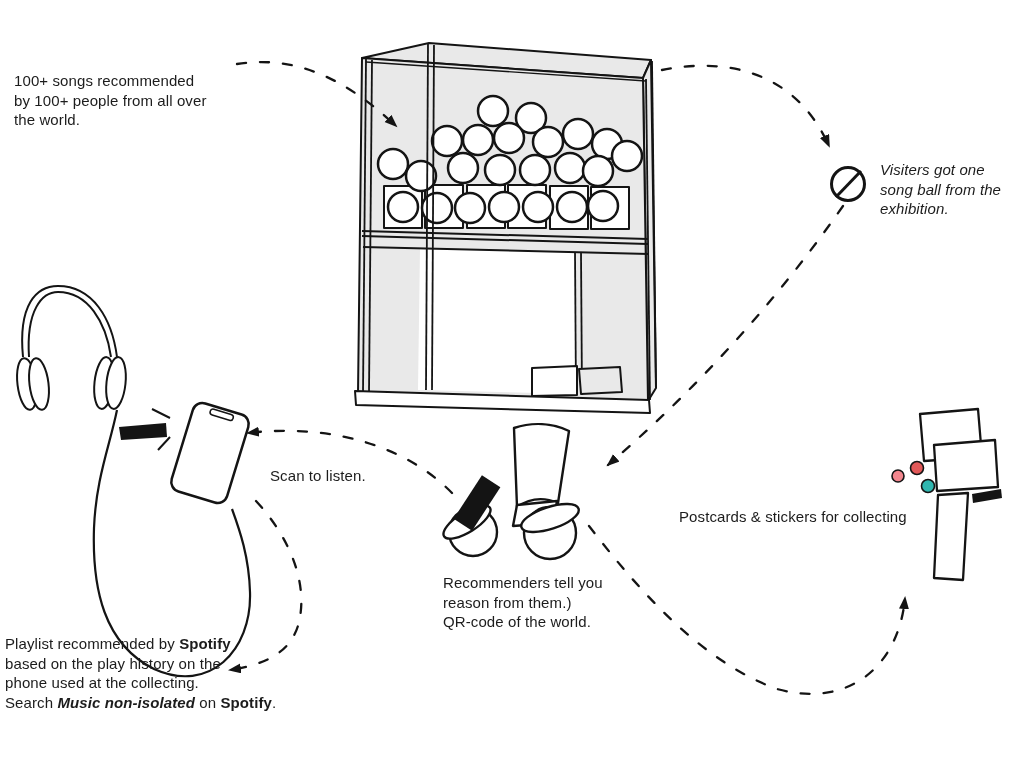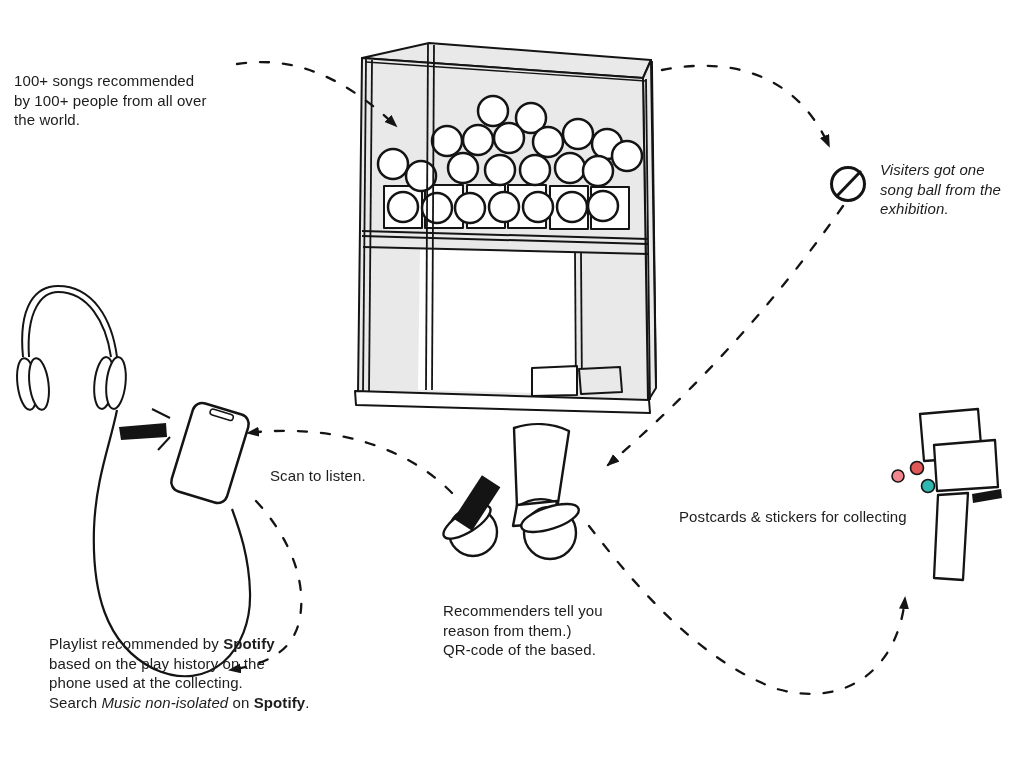--- a/index.html
+++ b/index.html
@@ -1,21 +1,21 @@
 <!DOCTYPE html>
 <html><head>
 <meta charset="utf-8">
 <style>
   html,body{margin:0;padding:0;background:#fff;}
   #stage{position:relative;width:1024px;height:768px;background:#ffffff;overflow:hidden;
          font-family:"Liberation Sans", sans-serif;color:#1c1c1c;}
   #art{position:absolute;left:0;top:0;}
   .note{position:absolute;font-size:15px;line-height:19.5px;letter-spacing:.1px;white-space:nowrap;}
   .b{font-weight:bold;}
-  .bi{font-weight:normal;font-style:italic;}
+  .bi{font-weight:bold;font-style:italic;}
   .ink{stroke:#141414;}
 </style>
 </head>
 <body>
 
 <div id="stage">
 
   <svg id="art" width="1024" height="768" viewBox="0 0 1024 768">
     <defs>
       <marker id="arrowhead" markerWidth="16" markerHeight="12" refX="11" refY="5" orient="auto" markerUnits="userSpaceOnUse">
@@ -155,31 +155,31 @@
   <div class="note" style="left:880px;top:160px;font-style:italic;">
     <div>Visiters got one</div>
     <div>song ball from the</div>
     <div>exhibition.</div>
   </div>
 
   <div class="note" style="left:679px;top:507px;">
     <div>Postcards &amp; stickers for collecting</div>
   </div>
 
-  <div class="note" style="left:443px;top:573px;margin-top:28px;">
+  <div class="note" style="left:443px;top:573px;">
     <div>Recommenders tell you</div>
     <div>reason from them.)</div>
-    <div>QR-code of the based.</div>
+    <div>QR-code of the world.</div>
   </div>
 
   <div class="note" style="left:270px;top:466px;text-align:right;">
     <span>Scan to listen.</span>
   </div>
 
-  <div class="note" style="left:5px;top:634px;margin-left:44px;">
+  <div class="note" style="left:5px;top:634px;">
     <div>
       <span>Playlist recommended by </span><span class="b">Spotify</span>
     </div>
     <div>based on the play history on the</div>
     <div>phone used at the collecting.</div>
     <div>
       <span>Search </span><span class="bi">Music non-isolated</span><span> on </span><span class="b">Spotify</span><span>.</span>
     </div>
   </div>
 

